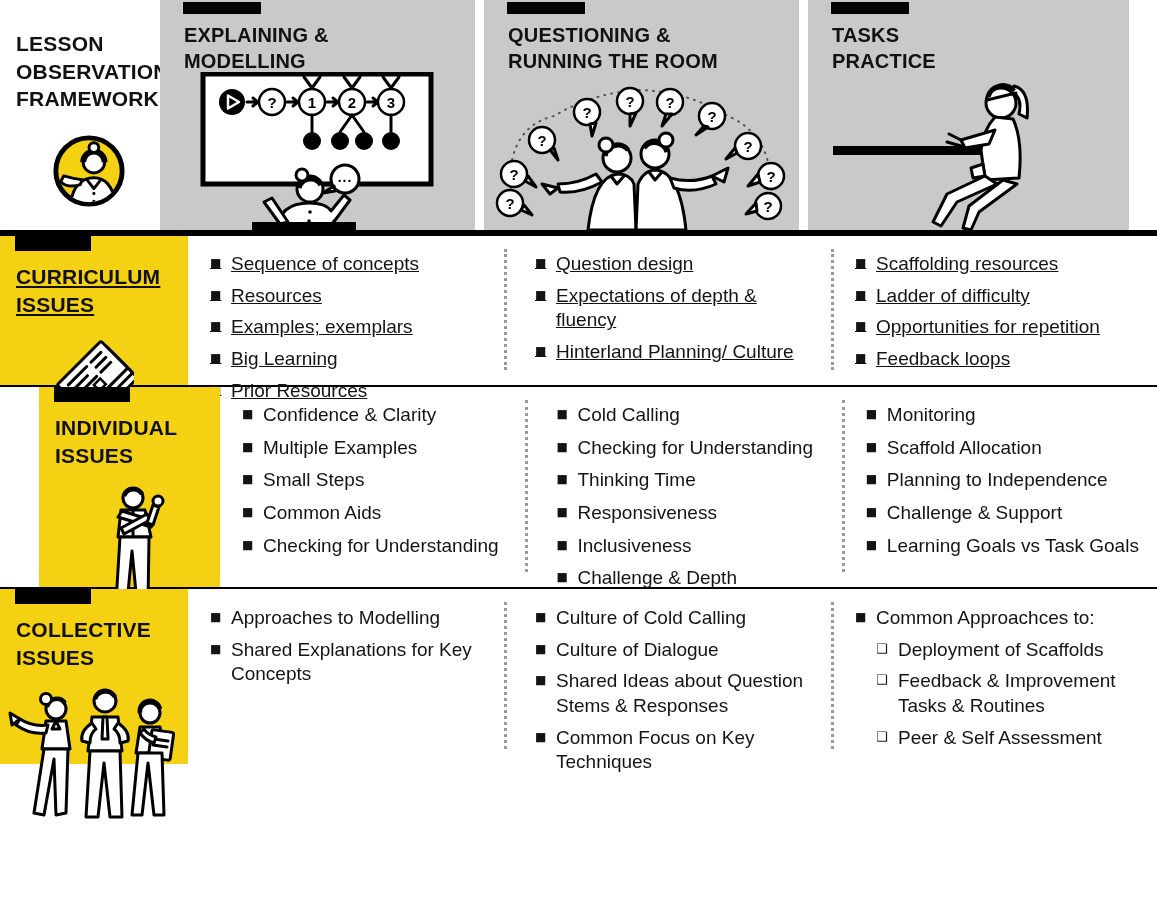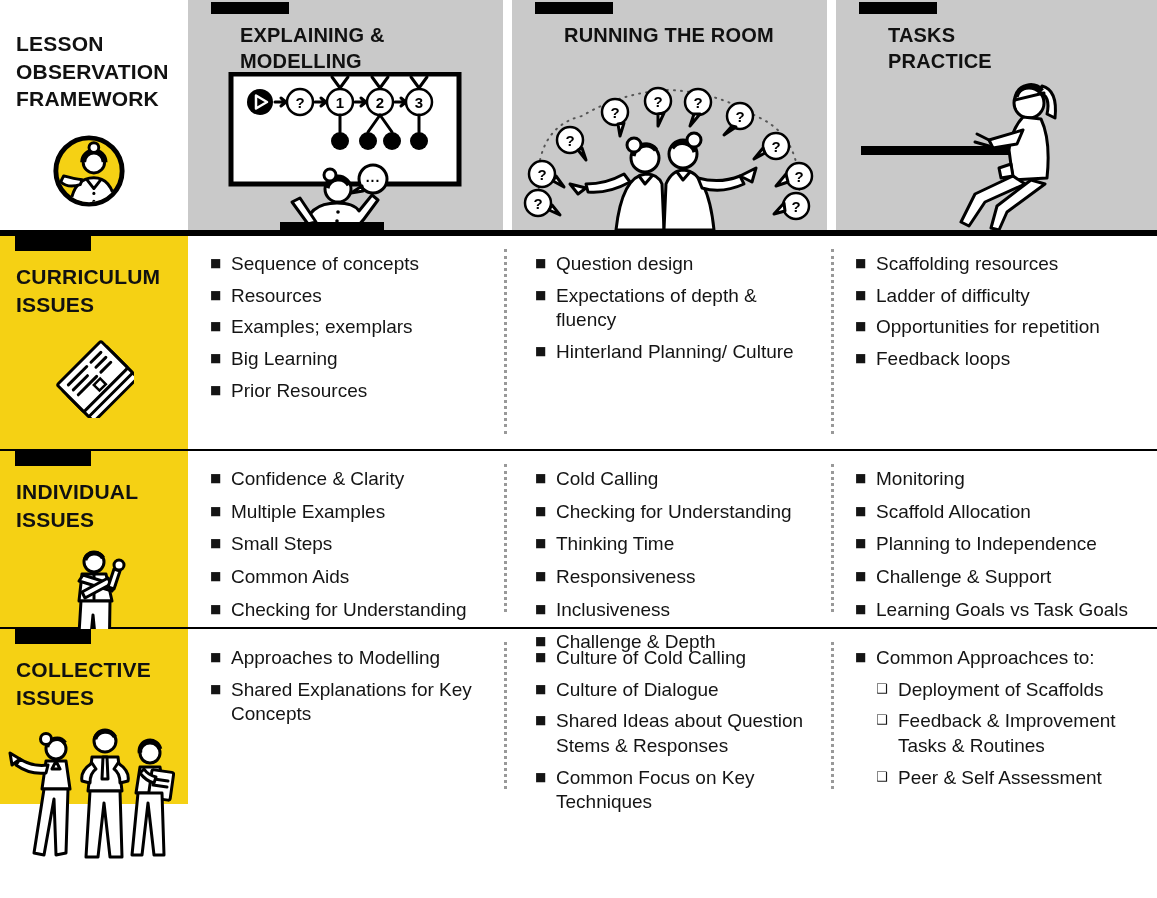--- a/index.html
+++ b/index.html
@@ -3,39 +3,39 @@
 <meta charset="utf-8">
 <style>
   :root { --yellow:#F5D114; --gray:#C9C9C9; --ink:#111111; --dot:#999999; }
   * { margin:0; padding:0; box-sizing:border-box; }
   html,body { background:#fff; }
   body { font-family:"Liberation Sans","DejaVu Sans",sans-serif; color:var(--ink); }
   .frame { position:relative; width:1157px; height:898px; background:#fff; overflow:hidden; }
 
   
   .header { display:flex; height:230px; }
-  .title-cell { width:188px; position:relative; background:#fff; }
+  .title-cell { width:160px; position:relative; background:#fff; }
   .main-title { margin:30px 0 0 16px; font-size:21px; font-weight:800; line-height:1.32; letter-spacing:.2px; }
   .avatar-wrap { position:absolute; left:50px; top:132px; width:78px; height:78px; }
 
-  .hcell { width:315px; background:var(--gray); position:relative;padding-left:28px; }
+  .hcell { width:315px; background:var(--gray); position:relative; }
   .hcell + .hcell { margin-left:9px; }
   .hcell.last { width:321px; }
   .htab { position:absolute; top:2px; left:23px; width:78px; height:12px; background:#000; }
   .htitle { margin:22px 0 0 24px; font-size:20px; font-weight:800; line-height:1.32; letter-spacing:.2px; }
   .hillus { position:absolute; left:0; bottom:0; width:100%; height:158px; }
   .hillus svg { width:100%; height:100%; display:block; }
 
   
   .div-thick { height:6px; background:#000; }
   .div-thin  { height:2px; background:#000; }
 
   
   .row { display:flex; position:relative; }
-  .row1 { height:213px; } .row2 { height:176px; } .row3 { height:175px; }
+  .row1 { height:149px;text-decoration:underline; } .row2 { height:200px;padding-left:39px; } .row3 { height:175px; }
   .rlabel { width:188px; background:var(--yellow); position:relative; }
   .rtab { position:absolute; top:0; left:15px; width:76px; height:15px; background:#000; }
   .rtitle { margin:27px 0 0 16px; font-size:21px; font-weight:800; line-height:1.32; letter-spacing:.2px; }
   .ricon { position:absolute; }
 
   .cell { position:relative; padding:16px 10px 0 22px; }
   .c1 { width:317px; }
   .c2 { width:327px; padding-left:30px; }
   .c3 { width:325px; padding-left:23px; }
   .c2::before, .c3::before {
@@ -144,20 +144,21 @@
           <rect x="92" y="150" width="104" height="8" class="blk"></rect>
           <circle cx="150" cy="140" r="1.8" class="blk"></circle>
           <circle cx="149" cy="149" r="1.8" class="blk"></circle>
         </svg>
       </div>
     </div>
 
     <div class="hcell">
       <div class="htab"></div>
       <div class="htitle">
+        <div>QUESTIONING &amp;</div>
         <div>RUNNING THE ROOM</div>
       </div>
       <div class="hillus">
         <svg viewBox="0 0 315 158">
           <path class="dotl" d="M28 88 Q36 52 70 44 Q110 20 157 18 Q205 20 244 44 Q276 58 284 90"></path>
           <path class="dotl" d="M27 115 Q24 128 28 140"></path>
           <path class="dotl" d="M286 110 Q290 124 284 136"></path>
 
           <g>
             <circle cx="30" cy="102" r="13" class="lnw25"></circle>

